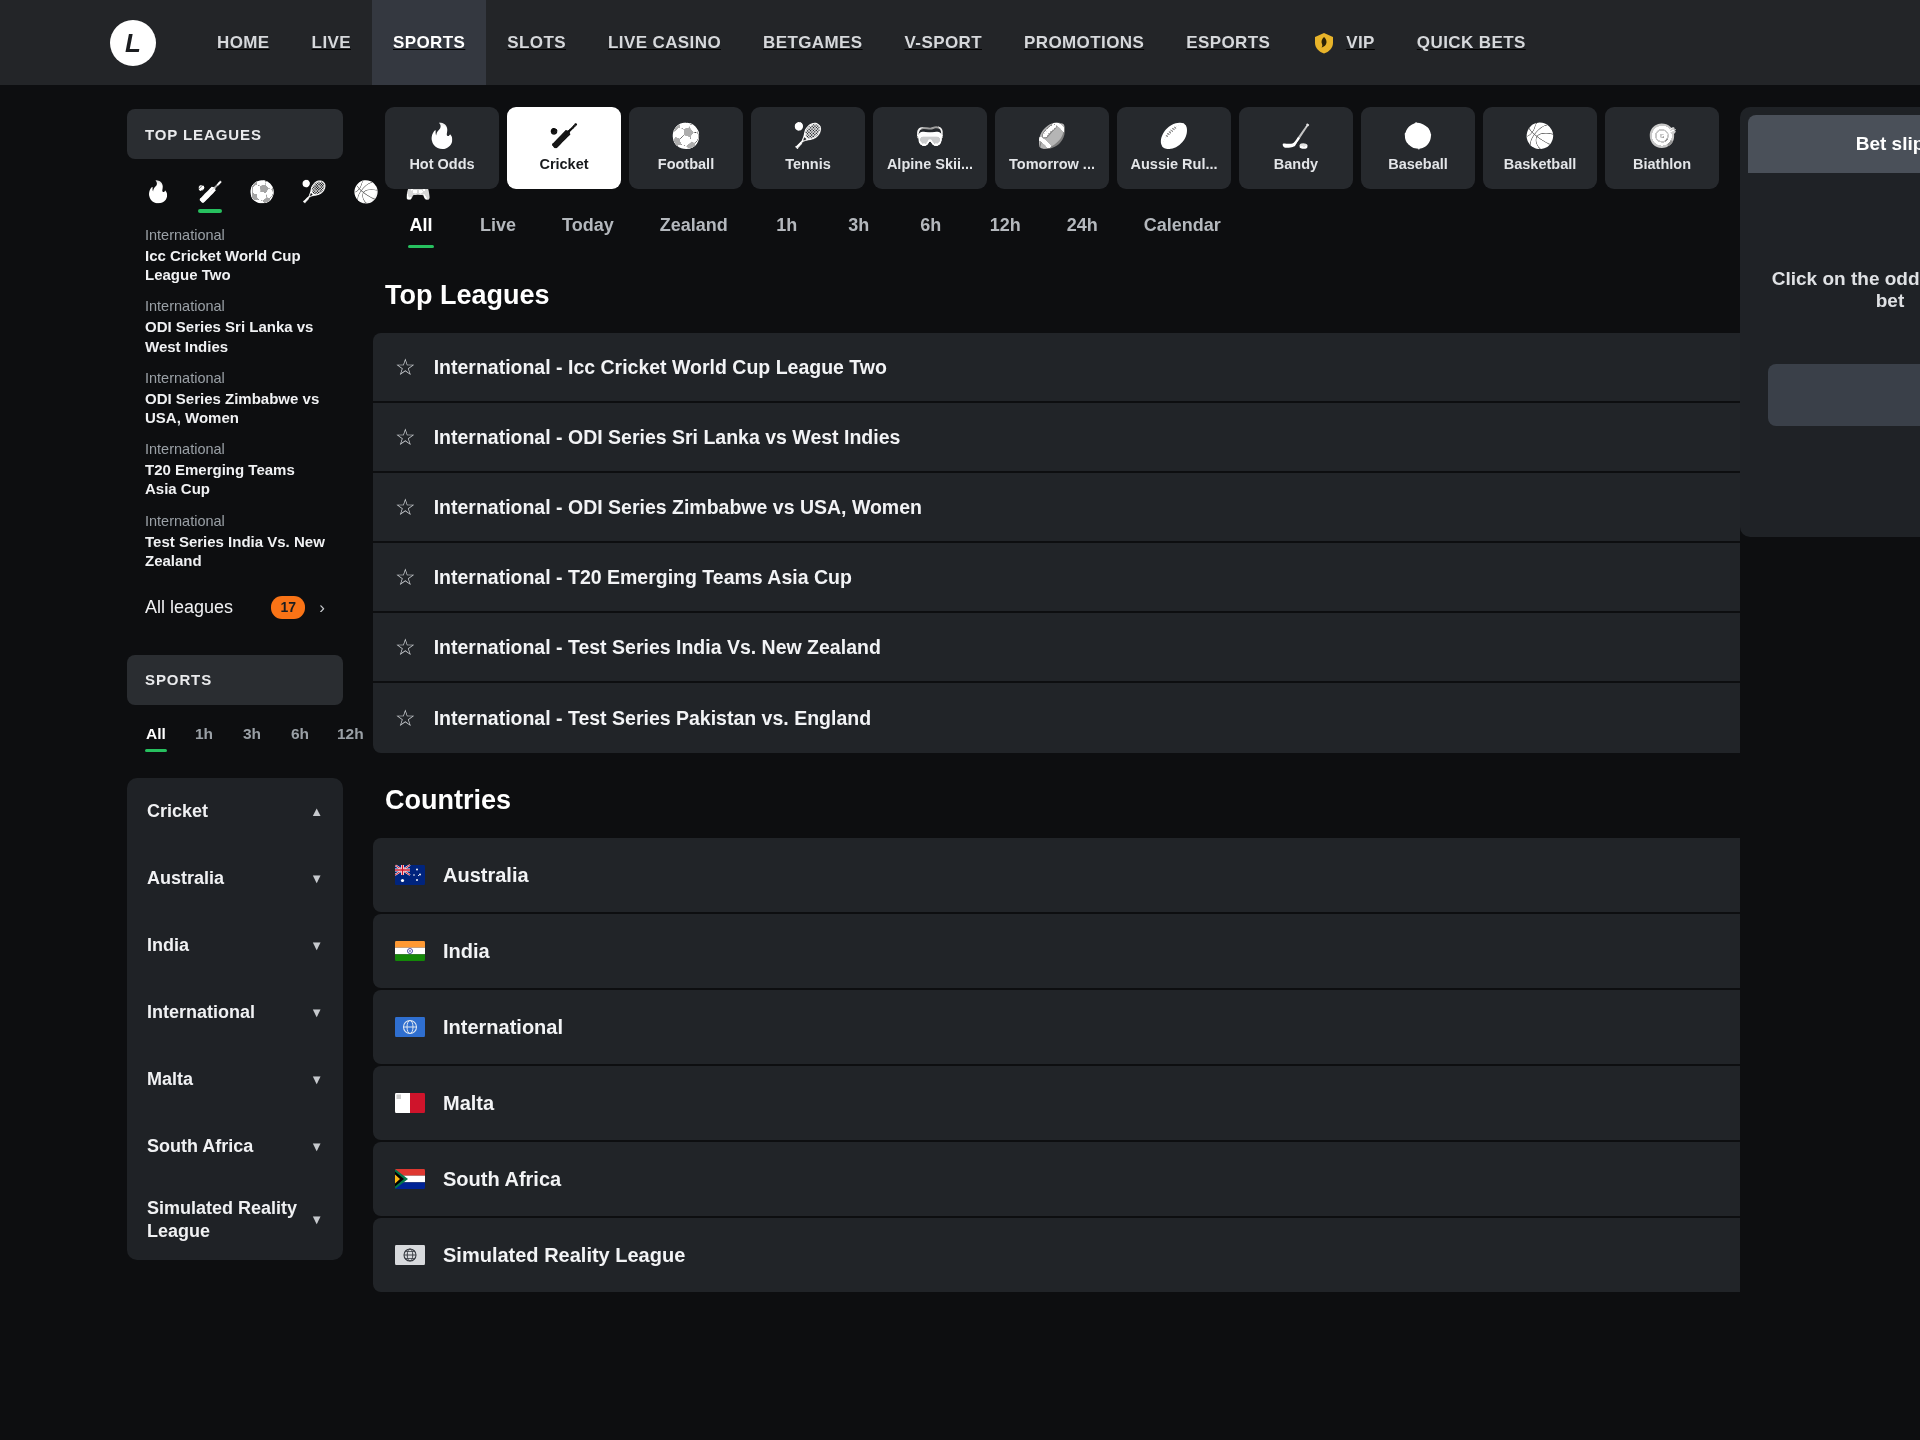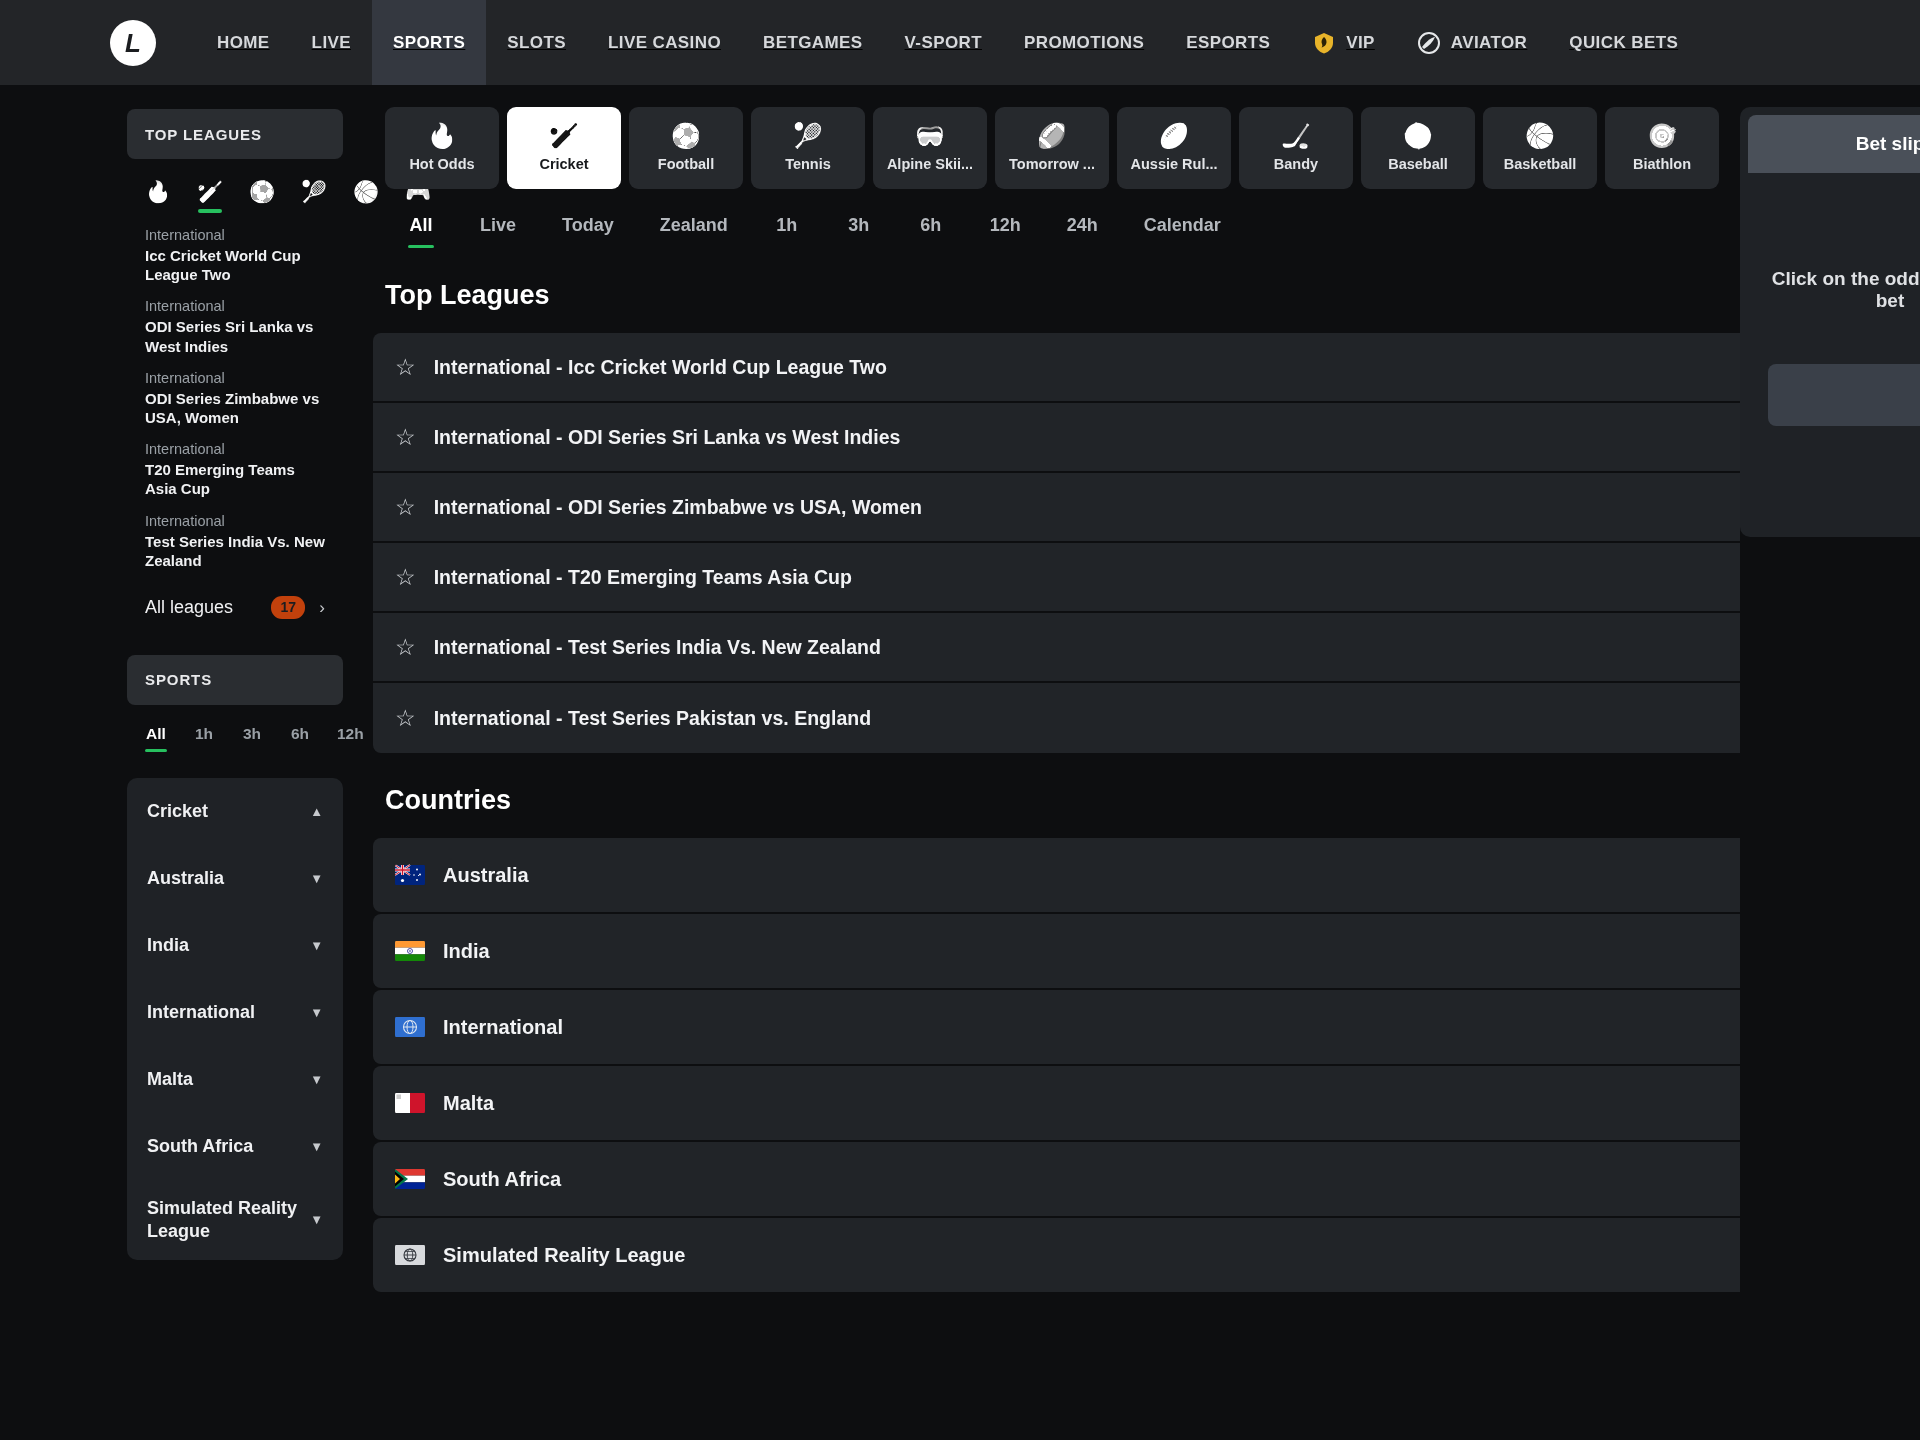--- a/index.html
+++ b/index.html
@@ -90,21 +90,21 @@
     color: #f0f1f3; font-size: 15px; font-weight: bold; line-height: 1.28;
   }
   .all-leagues {
     display: flex; align-items: center; justify-content: space-between;
     padding: 26px 18px 0 18px;
     cursor: pointer;
   }
   .all-leagues .lbl { color: #f0f1f3; font-size: 18px; font-weight: normal; }
   .all-leagues .right { display: flex; align-items: center; gap: 14px; }
   .badge-count {
-    background: #c2410c; color: #1b1d20;
+    background: #f97316; color: #1b1d20;
     border-radius: 11px; min-width: 34px; height: 23px;
     display: flex; align-items: center; justify-content: center;
     font-size: 14px; font-weight: bold; padding: 0 7px;
   }
   .chev { color: #c6c9cd; font-size: 17px; line-height: 1; }
 
   .sports-panel { margin-top: 36px; }
   .time-filter-row {
     display: flex; align-items: flex-start; gap: 26px;
     padding: 20px 18px 0 18px;
@@ -293,29 +293,20 @@
         <span>ESPORTS</span>
       </div>
       <div class="nav-item">
         <span class="nav-icon">
           <svg width="24" height="24" viewBox="0 0 24 24">
             <path d="M12 2 L21 6 V12 C21 17 17 21 12 22.5 C7 21 3 17 3 12 V6 Z" fill="#e8b42a"></path>
             <path d="M12 6 C9.5 8 9 11 10 13 C10.6 14.2 10.4 15.5 9.5 16.5 C12 16 14.5 14 14.5 11 C14.5 9 13.5 7.2 12 6 Z" fill="#2b2206"></path>
           </svg>
         </span>
         <span>VIP</span>
-      </div>
-      <div class="nav-item">
-        <span class="nav-icon">
-          <svg width="24" height="24" viewBox="0 0 24 24">
-            <circle cx="12" cy="12" r="10" fill="none" stroke="#e6e8ea" stroke-width="2"></circle>
-            <path d="M5 16 C9 11 13 7 18 6 C16 11 12 15 7 18 Z" fill="#e6e8ea"></path>
-          </svg>
-        </span>
-        <span>AVIATOR</span>
       </div>
       <div class="nav-item">
         <span>QUICK BETS</span>
       </div>
     </div>
 </div>
 
 <div class="body-wrap">
 
   <div class="sidebar">

